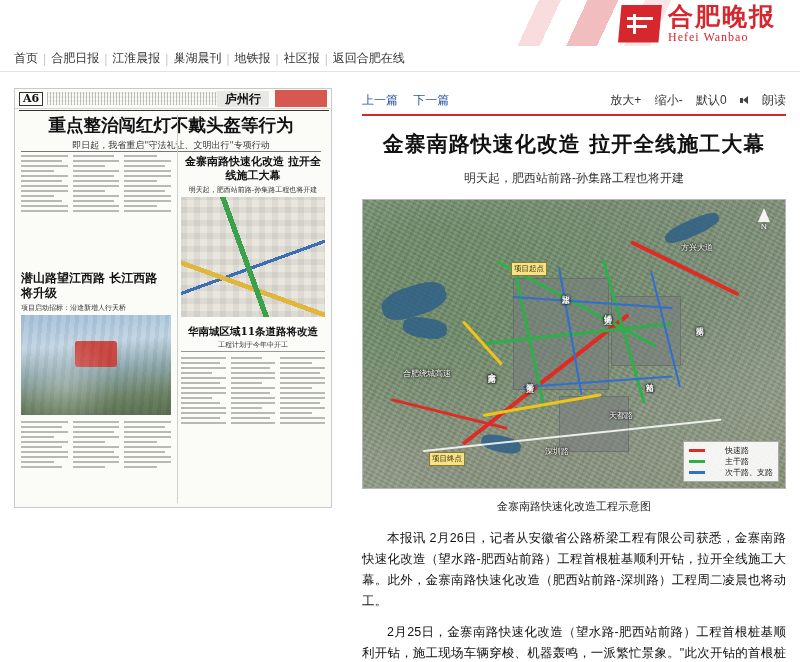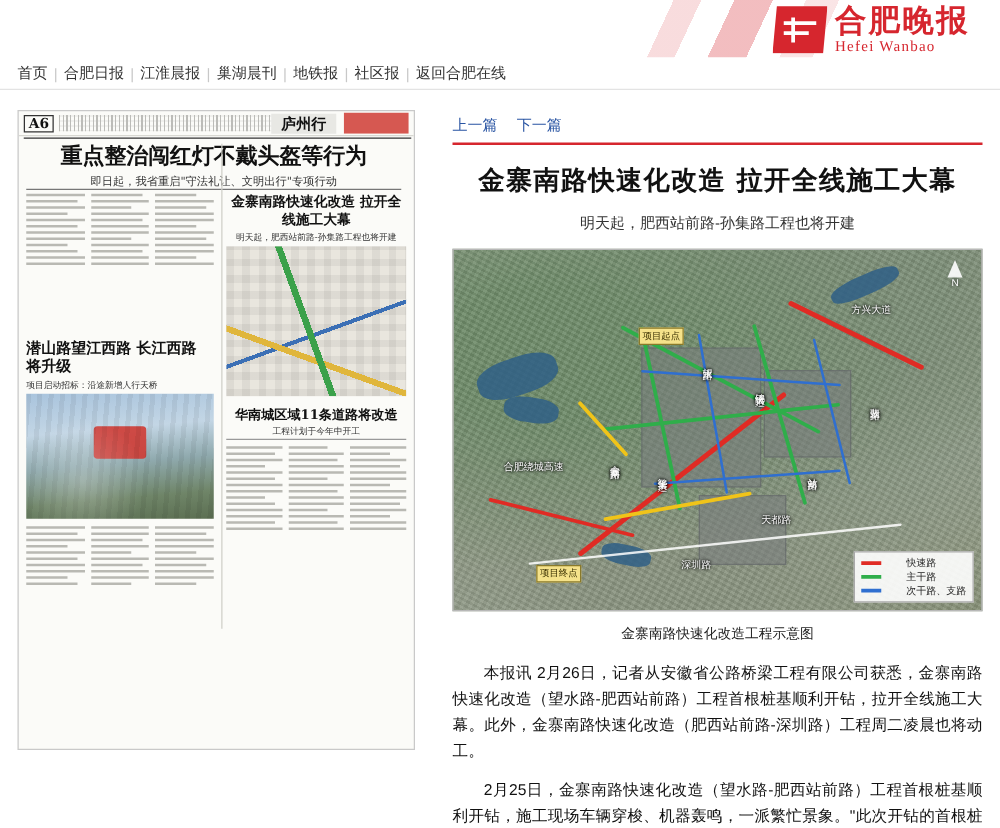--- a/index.html
+++ b/index.html
@@ -64,21 +64,21 @@
     font-size: 12px; color: #333;
   }
   .navbar .nav-item { cursor: pointer; white-space: nowrap; }
   .navbar .nav-sep { color: #c8c8c8; margin: 0 5px; }
 
   
   .paper-col {
     position: absolute; left: 14px; top: 88px; width: 318px;
   }
   .paper-img {
-    position: relative; width: 318px; height: 512px;
+    position: relative; width: 318px; height: 420px;
     border: 1px solid #c9c9c9; background: #fbfbf8;
     overflow: hidden;
     text-decoration: underline;
   }
   .pi-topbar {
     position: absolute; left: 0; top: 0; width: 100%; height: 20px;
     border-bottom: 1px solid #d8d8d2;
     display: flex; align-items: center;
   }
   .pi-pagenum {
@@ -450,20 +450,26 @@
     </div>
 
   </div>
 
   <div class="art-col">
     <div class="art-toolbar">
       <div class="tb-left">
         <span>上一篇</span>
         <span>下一篇</span>
       </div>
+      <div class="tb-right">
+        <span>放大+</span>
+        <span>缩小-</span>
+        <span>默认0</span>
+        <span><i class="speaker-ico"></i><span>朗读</span></span>
+      </div>
     </div>
     <div class="art-rule"></div>
 
     <div class="art-title">金寨南路快速化改造 拉开全线施工大幕</div>
     <div class="art-subtitle">明天起，肥西站前路-孙集路工程也将开建</div>
 
     <div class="figure">
       <div class="sat"></div>
       <div class="sat-grain"></div>
 

